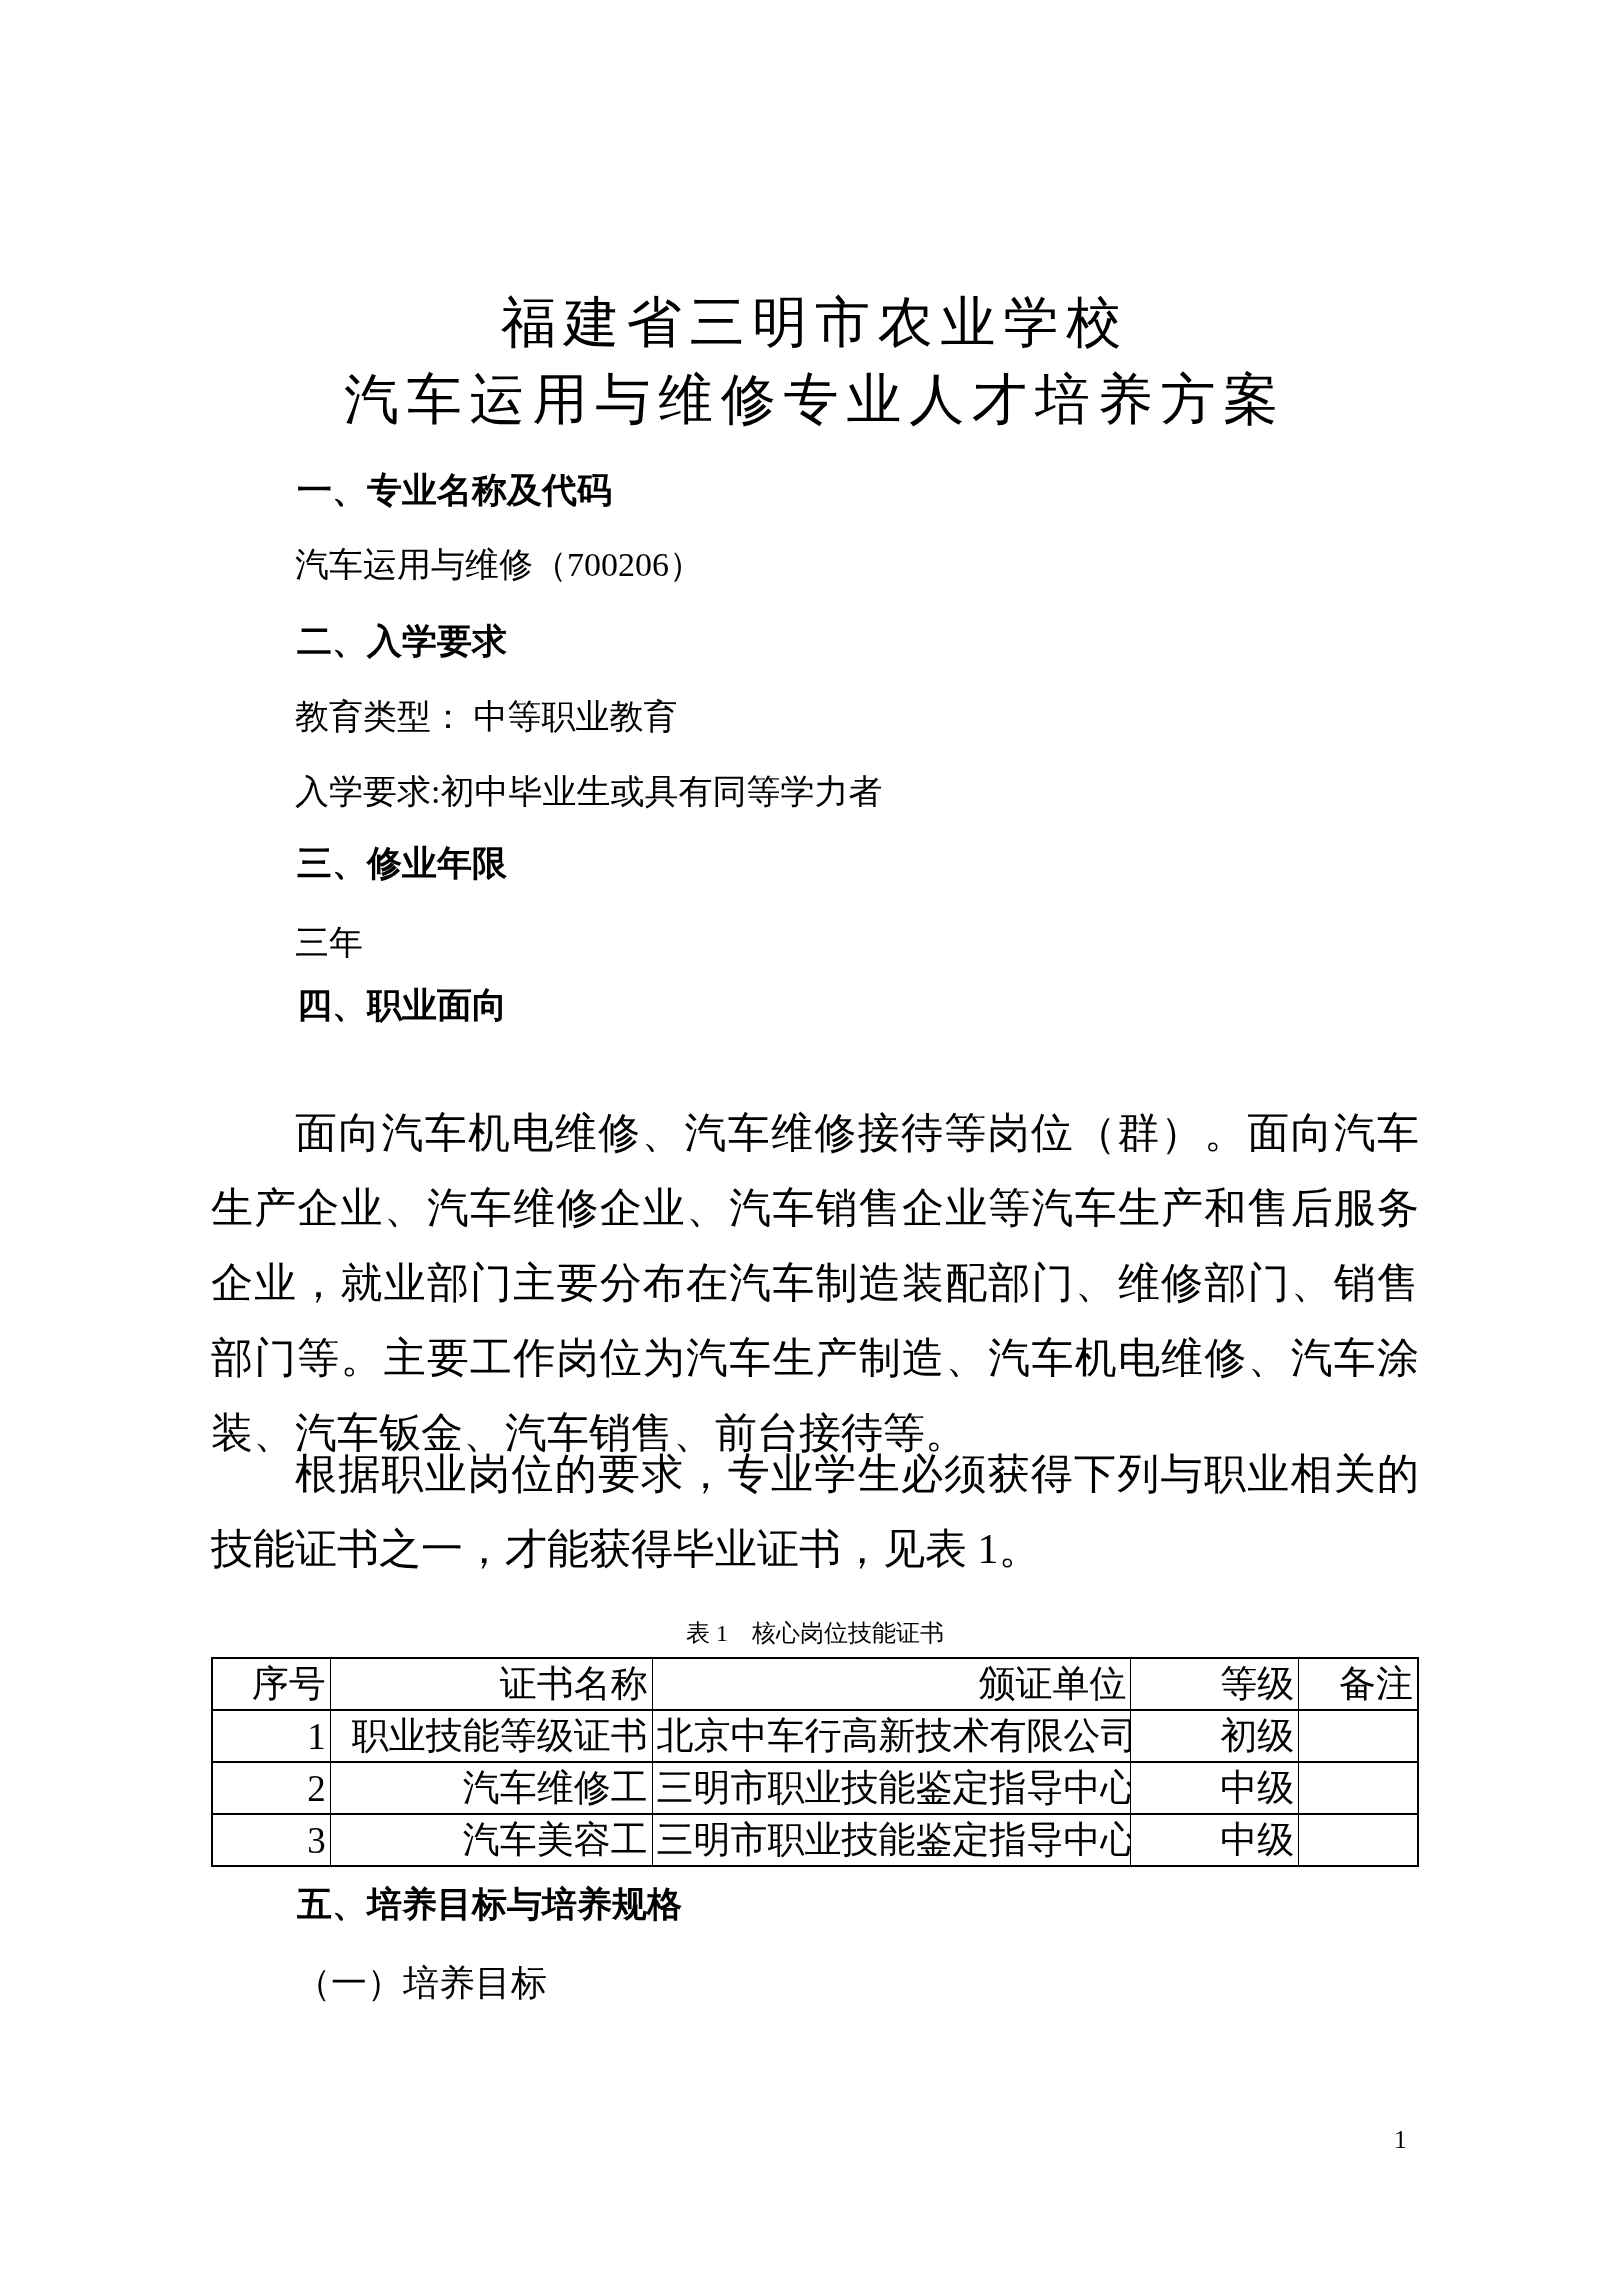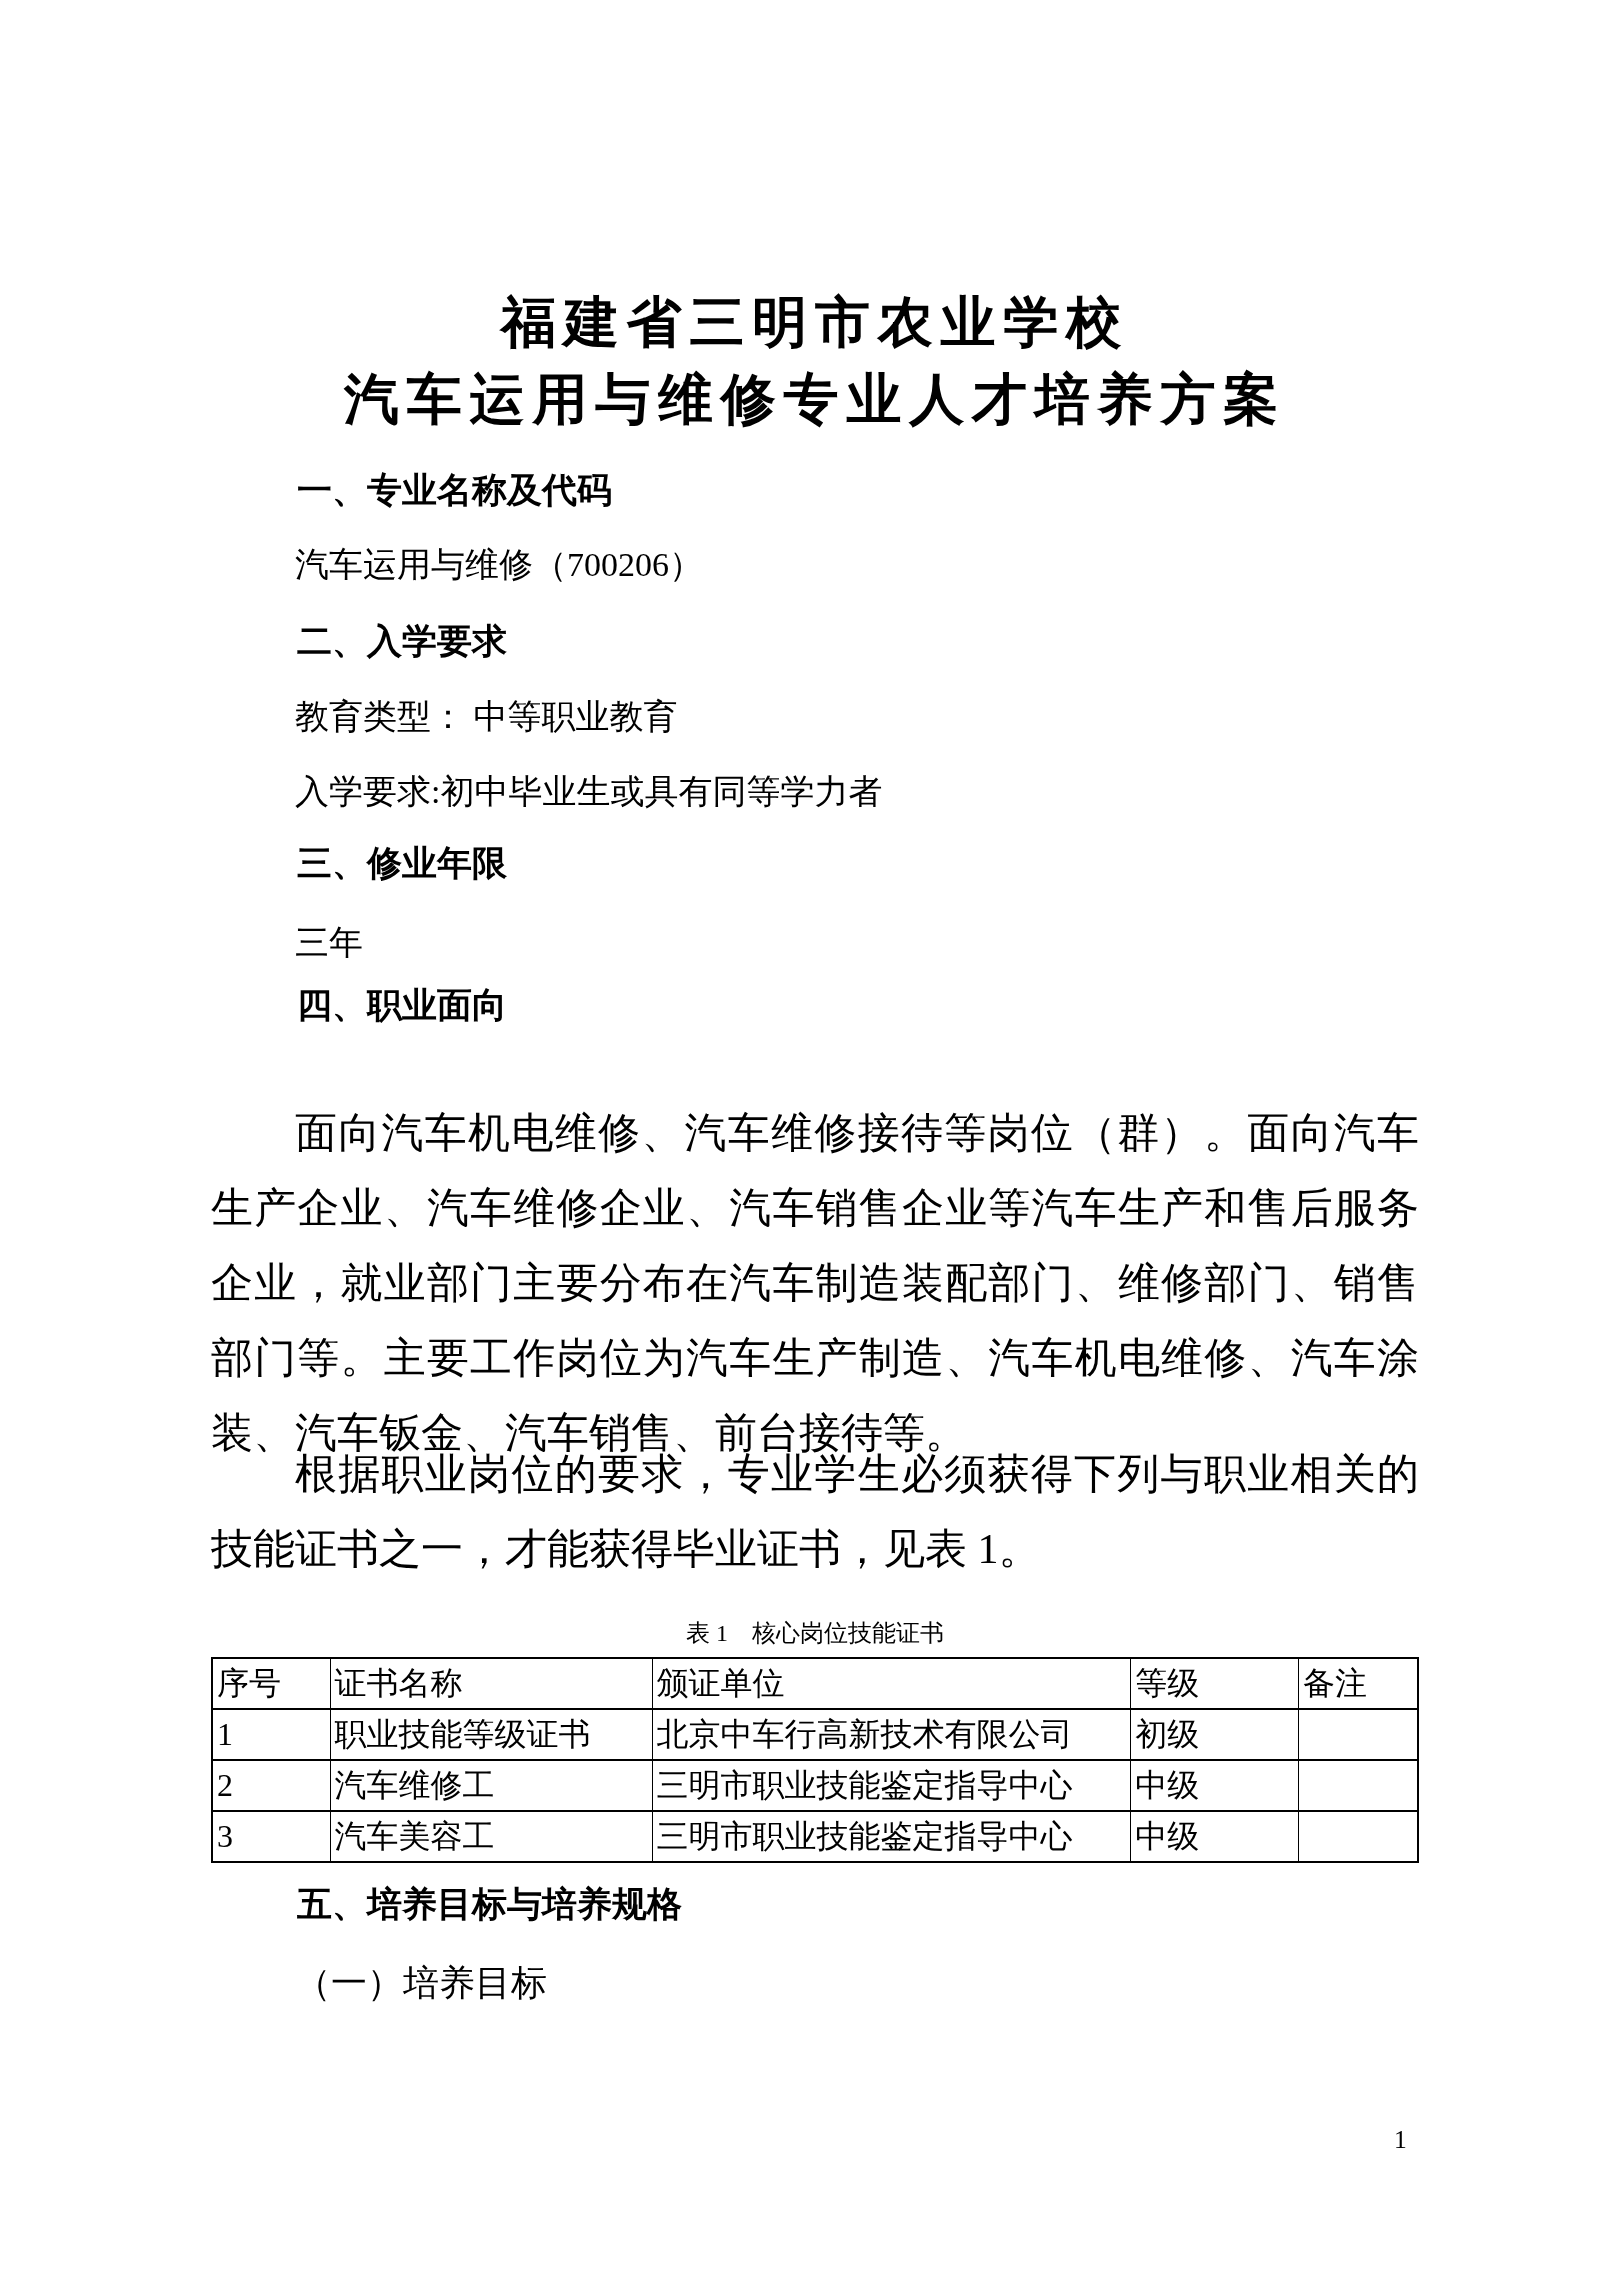--- a/index.html
+++ b/index.html
@@ -10,21 +10,21 @@
     margin:0 auto;
     overflow:hidden;
     color:#000;
     font-family:"Liberation Serif","DejaVu Serif",serif;
   }
   .content{position:absolute;left:211px;top:0;width:1208px;height:2293px;}
   .abs{position:absolute;left:0;width:100%;}
   .title-line{
     text-align:center;
     font-family:"Liberation Serif","DejaVu Serif",serif;
-    font-weight:bold;
+    font-weight:normal;
     font-size:55px;line-height:65px;
     letter-spacing:7.8px;
     white-space:nowrap;
   }
   .heading{
     font-family:"Liberation Sans","DejaVu Sans",sans-serif;
     font-weight:bold;
     font-size:35px;line-height:49px;
     padding-left:86px;
     white-space:nowrap;
@@ -53,23 +53,23 @@
     table-layout:fixed;
     width:100%;
     border:2px solid #000;
   }
   table.cert td{
     border-left:1px solid #000;
     border-right:1px solid #000;
     border-top:2px solid #000;
     border-bottom:2px solid #000;
     height:49px;
-    text-align:left;
+    text-align:right;
     vertical-align:middle;
-    font-size:32px;
+    font-size:37px;
     padding:0 3.9px;
     overflow:hidden;
     white-space:nowrap;
   }
   .page-number{
     position:absolute;
     left:1394px;top:2125px;
     font-size:25.5px;line-height:29px;
   }
 </style>

